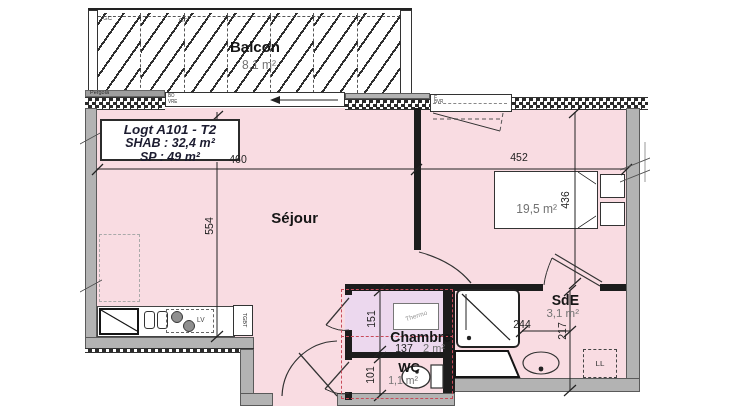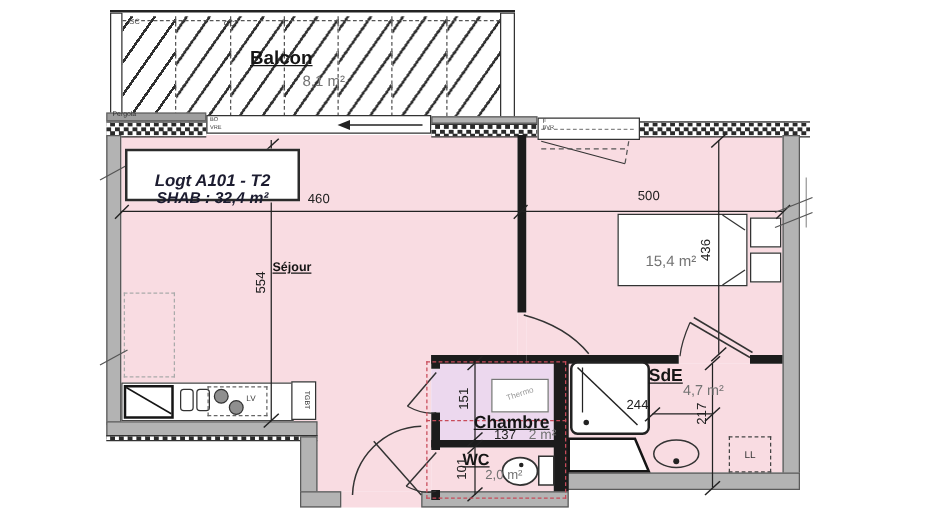--- a/index.html
+++ b/index.html
@@ -15,28 +15,28 @@
   .chk{background:repeating-conic-gradient(#2b2b2b 0% 25%,#ffffff 25% 50%) 0 0/7px 7px;
        border-top:1px solid #333;border-bottom:1px solid #333;box-sizing:border-box;}
   .part{background:#1c1c1c;}
   .whitebox{background:#ffffff;border:1px solid #333;box-sizing:border-box;}
   
   .strips{display:flex;}
   .bstrip{flex:1 1 0;border-left:1px dashed #555;box-sizing:border-box;
           background:repeating-linear-gradient(-55deg,transparent 0 13px,#2f2f2f 13px 15px);}
   .bstrip:first-child{border-left:none;}
   
-  .room-name{font-weight:bold;text-align:left;color:#151515;text-decoration:underline;}
+  .room-name{font-weight:bold;text-align:right;color:#151515;}
   .room-area{text-align:right;color:#737373;}
   .dim{font-size:10.5px;color:#222;text-align:center;}
   .rot{transform:rotate(-90deg);transform-origin:center;}
   .tiny{color:#444;line-height:1;}
   .dashbox{border:1px dashed #666;box-sizing:border-box;}
   .titlebox{background:#fff;border:2px solid #2b2b2b;box-sizing:border-box;text-align:center;
-            font-style:italic;font-weight:bold;color:#1c1c30;padding-top:17px;}
+            font-style:italic;font-weight:bold;color:#1c1c30;padding-top:2px;}
   .titlebox .l1{font-size:13.5px;line-height:1.05;}
   .titlebox .l2,.titlebox .l3{font-size:12.5px;line-height:1.1;}
   svg.overlay{position:absolute;left:0;top:0;pointer-events:none;}
 </style>
 </head>
 <body>
 
 <div class="scene">
 
   <div class="abs pink z1" style="left:97px;top:108px;width:317px;height:176px;"></div>
@@ -207,41 +207,42 @@
     <circle cx="177" cy="317" r="5.5" fill="#8f8f8f" stroke="#333" stroke-width="1"></circle>
     <circle cx="189" cy="326" r="5.5" fill="#8f8f8f" stroke="#333" stroke-width="1"></circle>
   </svg>
 
   <div class="abs z5" style="left:341px;top:289px;width:112px;height:110px;border:1.5px dashed #c84b5a;box-sizing:border-box;"></div>
   <div class="abs z5" style="left:341px;top:336px;width:112px;height:0;border-top:1.5px dashed #c84b5a;"></div>
 
   <div class="abs titlebox z6" style="left:100px;top:119px;width:140px;height:42px;">
     <div class="l1">Logt A101 - T2</div>
     <div class="l2">SHAB : 32,4 m²</div>
+    <div class="l3">SP : 49 m²</div>
   </div>
 
   <div class="abs room-name z6" style="left:200px;top:38px;width:80px;font-size:15px;">Balcon</div>
   <div class="abs room-area z6" style="left:200px;top:58px;width:76px;font-size:12px;">8,1 m²</div>
 
-  <div class="abs room-name z6" style="left:218px;top:209px;width:100px;font-size:10px;">Séjour</div>
-
-  <div class="abs room-area z6" style="left:462px;top:202px;width:95px;font-size:12px;">15,4 m²</div>
+  <div class="abs room-name z6" style="left:218px;top:209px;width:100px;font-size:15px;">Séjour</div>
+
+  <div class="abs room-area z6" style="left:462px;top:202px;width:95px;font-size:12px;">19,5 m²</div>
 
   <div class="abs room-name z6" style="left:519px;top:292px;width:60px;font-size:14px;">SdE</div>
-  <div class="abs room-area z6" style="left:517px;top:307px;width:62px;font-size:11.5px;">4,7 m²</div>
+  <div class="abs room-area z6" style="left:517px;top:307px;width:62px;font-size:11.5px;">3,1 m²</div>
 
   <div class="abs room-name z6" style="left:379px;top:329px;width:72px;font-size:14px;">Chambre</div>
   <div class="abs room-area z6" style="left:385px;top:342px;width:60px;font-size:11px;">2 m²</div>
 
   <div class="abs room-name z6" style="left:370px;top:360px;width:50px;font-size:13px;">WC</div>
-  <div class="abs room-area z6" style="left:368px;top:374px;width:50px;font-size:10.5px;">2,0 m²</div>
-
-  <div class="abs dim z6" style="left:235px;top:153px;width:40px;">460</div>
-  <div class="abs dim z6" style="left:499px;top:151px;width:40px;">500</div>
+  <div class="abs room-area z6" style="left:368px;top:374px;width:50px;font-size:10.5px;">1,1 m²</div>
+
+  <div class="abs dim z6" style="left:218px;top:153px;width:40px;">460</div>
+  <div class="abs dim z6" style="left:499px;top:151px;width:40px;">452</div>
   <div class="abs dim rot z6" style="left:192px;top:220px;width:34px;height:12px;">554</div>
   <div class="abs dim rot z6" style="left:548px;top:194px;width:34px;height:12px;">436</div>
   <div class="abs dim rot z6" style="left:354px;top:313px;width:34px;height:12px;">151</div>
   <div class="abs dim z6" style="left:386px;top:318px;width:36px;margin-top:24px;">137</div>
-  <div class="abs dim z6" style="left:492px;top:318px;width:36px;">244</div>
+  <div class="abs dim z6" style="left:504px;top:318px;width:36px;">244</div>
   <div class="abs dim rot z6" style="left:545px;top:325px;width:34px;height:12px;">217</div>
   <div class="abs dim rot z6" style="left:353px;top:369px;width:34px;height:12px;">101</div>
 
 </div>
 
 </body></html>

